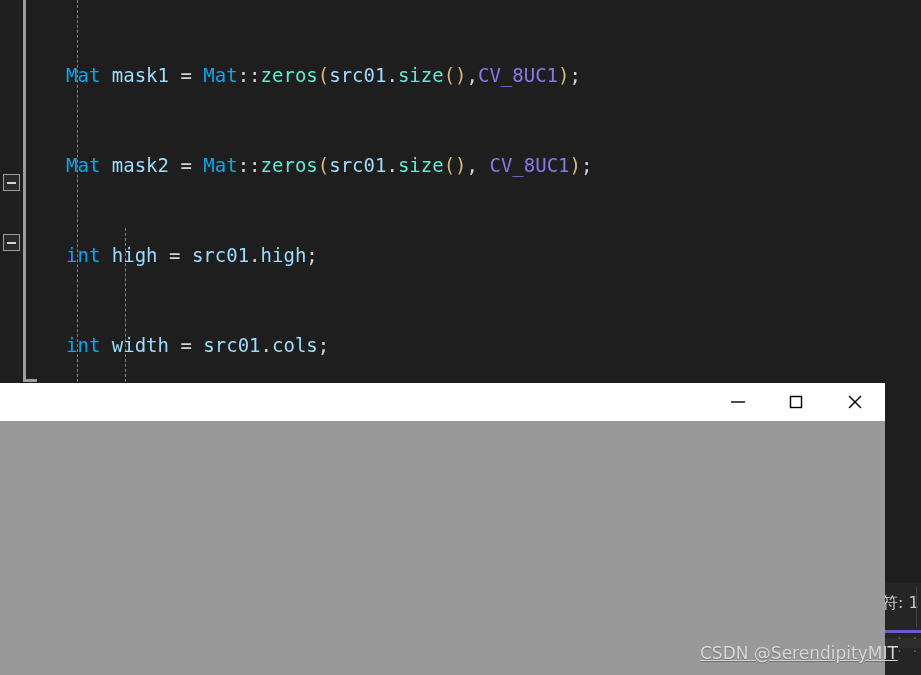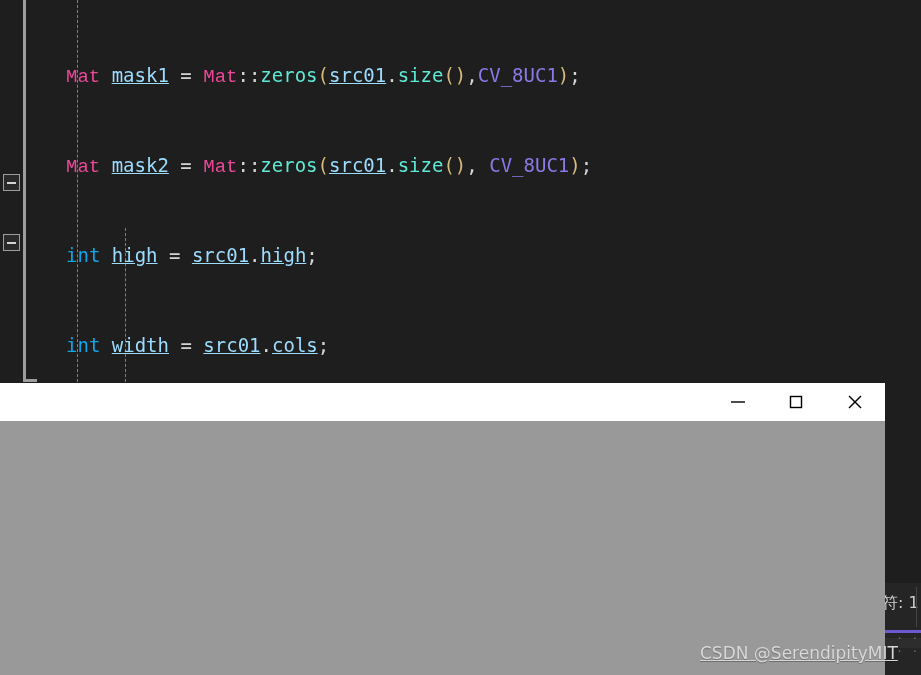--- a/index.html
+++ b/index.html
@@ -79,22 +79,22 @@
     white-space: pre;
     font-family: "DejaVu Sans Mono", monospace;
   }
   .line {
     height: 30px;
     padding-left: 66px;
     white-space: pre;
   }
 
   
-  .t-type     { color: #ec4899; font-family: Liberation Mono, monospace; }
-  .t-var      { color: #9cdcfe; text-decoration: underline; }
+  .t-type     { color: #0ea5e9; }
+  .t-var      { color: #9cdcfe; }
   .t-key      { color: #0ea5e9; }
   .t-ctrl     { color: #c586c0; }
   .t-fn       { color: #5eead4; }
   .t-num      { color: #b5cea8; }
   .t-punct    { color: #d4d4d4; }
   .t-paren    { color: #d7ba7d; }
   .t-brace    { color: #d7ba7d; }
   .t-macro    { color: #8a7ae8; }
   .t-op       { color: #d4d4d4; }
 

